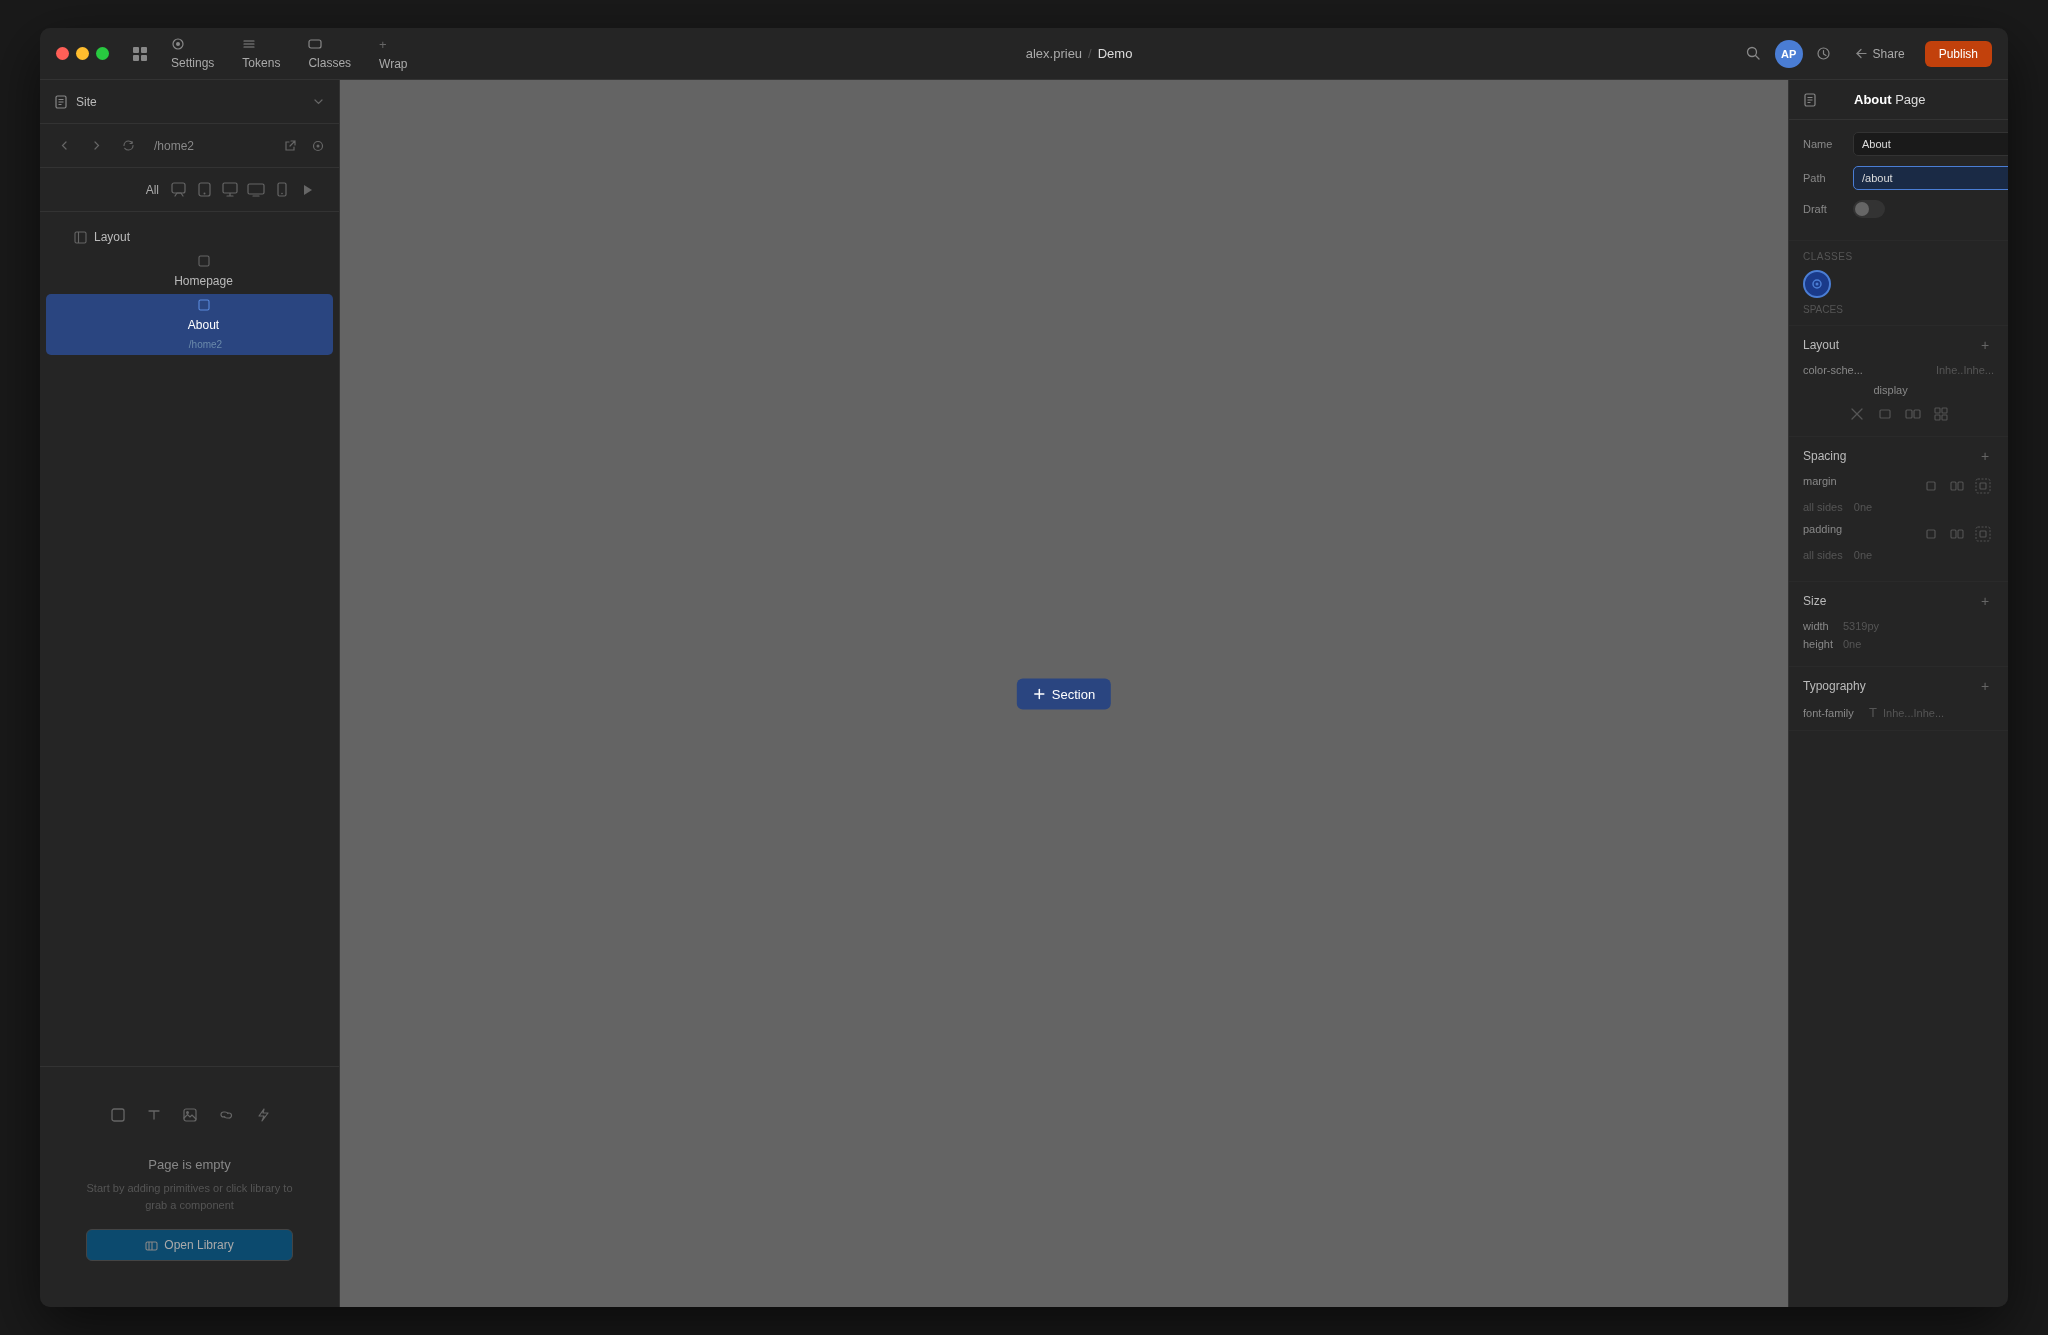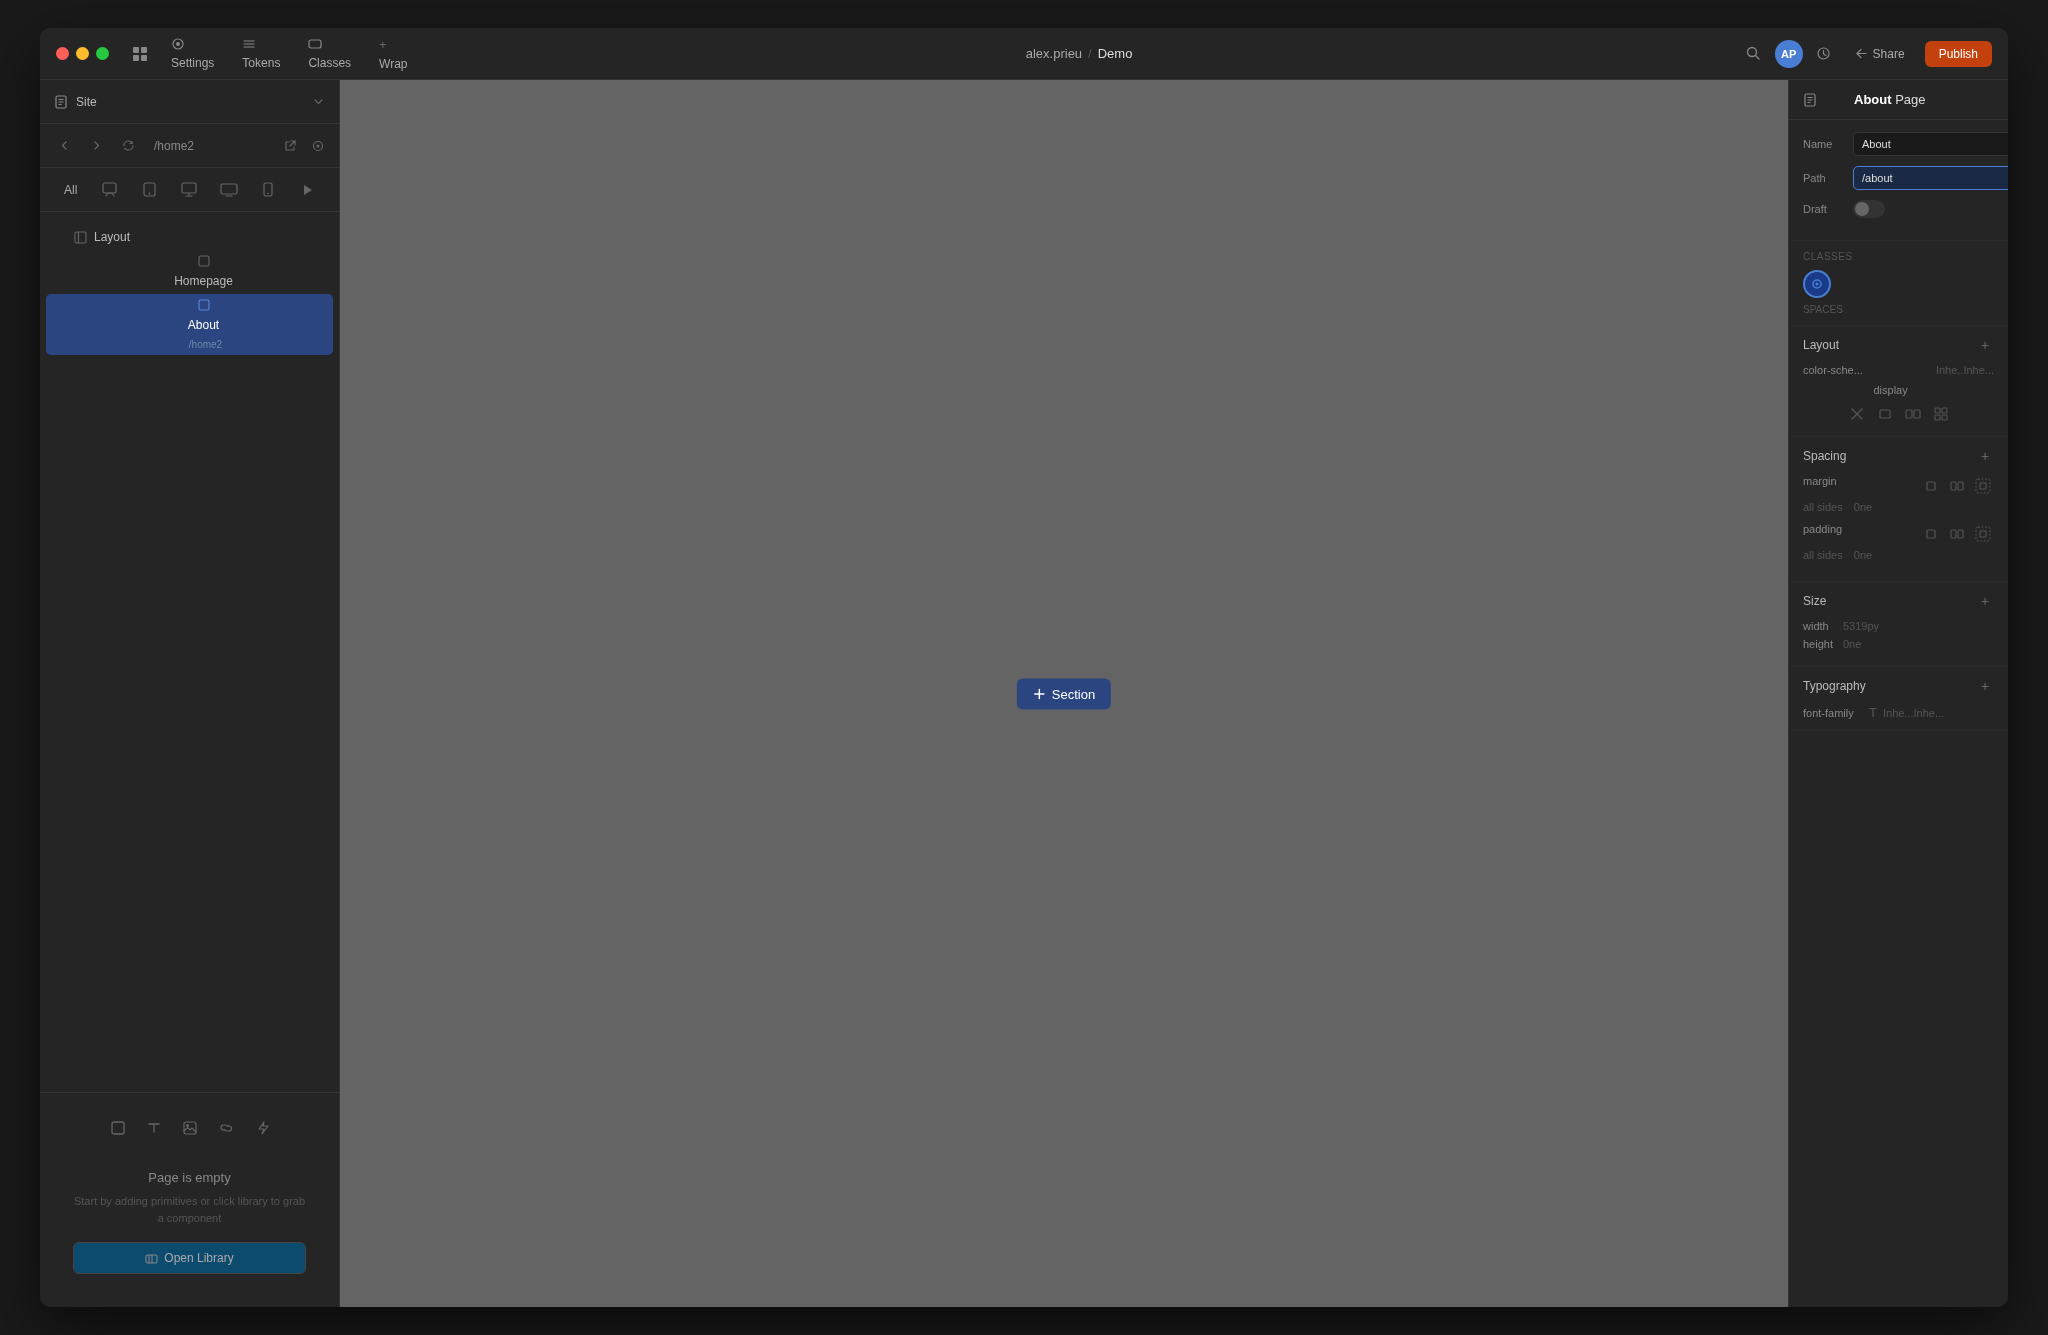--- a/index.html
+++ b/index.html
@@ -210,21 +210,21 @@
     }
     .tree-item.active {
       background: #2a4580;
       color: #fff;
     }
     .tree-item.indent1 { padding-left: 28px; }
     .tree-item.indent2 { padding-left: 42px; flex-direction: column; }
 
     .sidebar-bottom {
       border-top: 1px solid #333;
-      padding: 13px;
+      padding: 26px;
     }
     .toolbar-row {
       display: flex;
       gap: 8px;
       align-items: center;
       justify-content: center;
       padding: 8px 0;
     }
     .toolbar-icon {
       width: 28px;
@@ -675,21 +675,21 @@
           </div>
           <div class="nav-icon">
             <svg width="14" height="14" viewBox="0 0 14 14" fill="none">
               <circle cx="7" cy="7" r="4.5" stroke="#666" stroke-width="1.2"></circle>
               <circle cx="7" cy="7" r="1.5" fill="#666"></circle>
             </svg>
           </div>
         </div>
       </div>
 
-      <div class="nav-bar" style="justify-content: space-between; padding: 0 20px;">
+      <div class="nav-bar" style="justify-content: flex-end; padding: 0 20px;">
         <div class="nav-icon" style="color:#aaa; font-size:12px; width:auto; padding: 0 4px;">All</div>
         <div class="nav-icon">
           <svg width="15" height="15" viewBox="0 0 15 15" fill="none">
             <rect x="1" y="1" width="13" height="10" rx="2" stroke="#666" stroke-width="1.2"></rect>
             <path d="M4 14l2-3h4l2 3" stroke="#666" stroke-width="1.2" stroke-linecap="round" stroke-linejoin="round"></path>
           </svg>
         </div>
         <div class="nav-icon">
           <svg width="15" height="15" viewBox="0 0 15 15" fill="none">
             <rect x="2" y="1" width="11" height="13" rx="2" stroke="#666" stroke-width="1.2"></rect>

